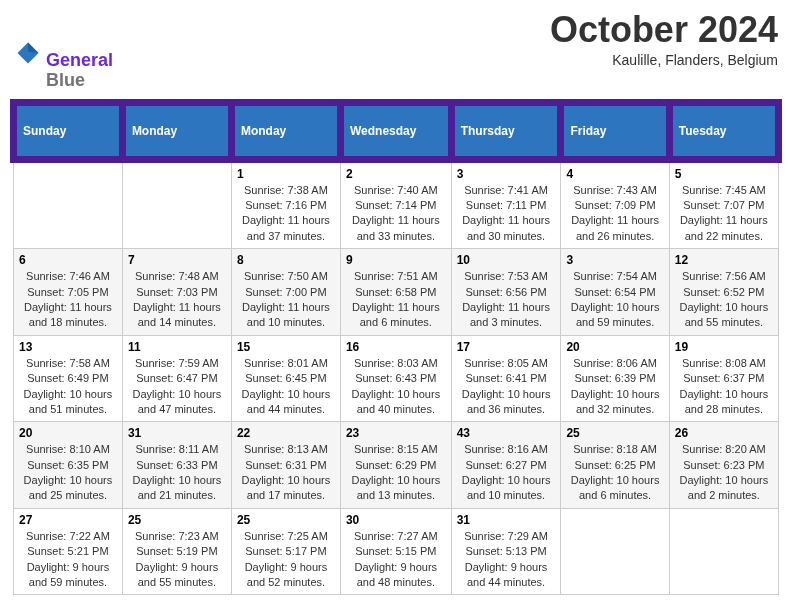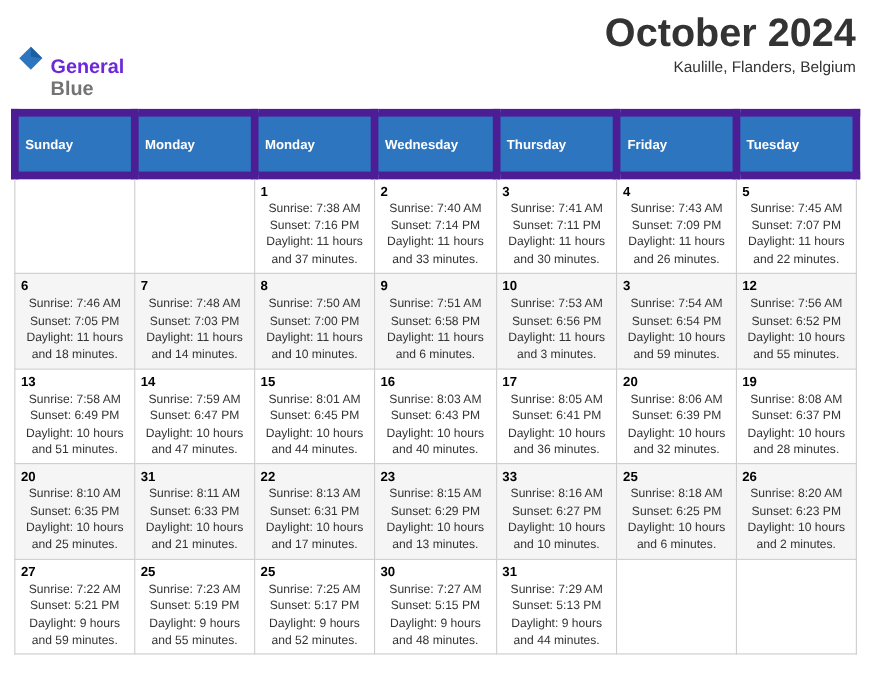--- a/index.html
+++ b/index.html
@@ -175,21 +175,21 @@
           <span class="day-number">12</span>
           <div class="day-info">Sunrise: 7:56 AM<br>Sunset: 6:52 PM<br>Daylight: 10 hours and 55 minutes.</div>
         </td>
       </tr>
       <tr>
         <td>
           <span class="day-number">13</span>
           <div class="day-info">Sunrise: 7:58 AM<br>Sunset: 6:49 PM<br>Daylight: 10 hours and 51 minutes.</div>
         </td>
         <td>
-          <span class="day-number">14</span>
+          <span class="day-number">11</span>
           <div class="day-info">Sunrise: 7:59 AM<br>Sunset: 6:47 PM<br>Daylight: 10 hours and 47 minutes.</div>
         </td>
         <td>
           <span class="day-number">15</span>
           <div class="day-info">Sunrise: 8:01 AM<br>Sunset: 6:45 PM<br>Daylight: 10 hours and 44 minutes.</div>
         </td>
         <td>
           <span class="day-number">16</span>
           <div class="day-info">Sunrise: 8:03 AM<br>Sunset: 6:43 PM<br>Daylight: 10 hours and 40 minutes.</div>
         </td>
@@ -217,21 +217,21 @@
         </td>
         <td>
           <span class="day-number">22</span>
           <div class="day-info">Sunrise: 8:13 AM<br>Sunset: 6:31 PM<br>Daylight: 10 hours and 17 minutes.</div>
         </td>
         <td>
           <span class="day-number">23</span>
           <div class="day-info">Sunrise: 8:15 AM<br>Sunset: 6:29 PM<br>Daylight: 10 hours and 13 minutes.</div>
         </td>
         <td>
-          <span class="day-number">33</span>
+          <span class="day-number">43</span>
           <div class="day-info">Sunrise: 8:16 AM<br>Sunset: 6:27 PM<br>Daylight: 10 hours and 10 minutes.</div>
         </td>
         <td>
           <span class="day-number">25</span>
           <div class="day-info">Sunrise: 8:18 AM<br>Sunset: 6:25 PM<br>Daylight: 10 hours and 6 minutes.</div>
         </td>
         <td>
           <span class="day-number">26</span>
           <div class="day-info">Sunrise: 8:20 AM<br>Sunset: 6:23 PM<br>Daylight: 10 hours and 2 minutes.</div>
         </td>

